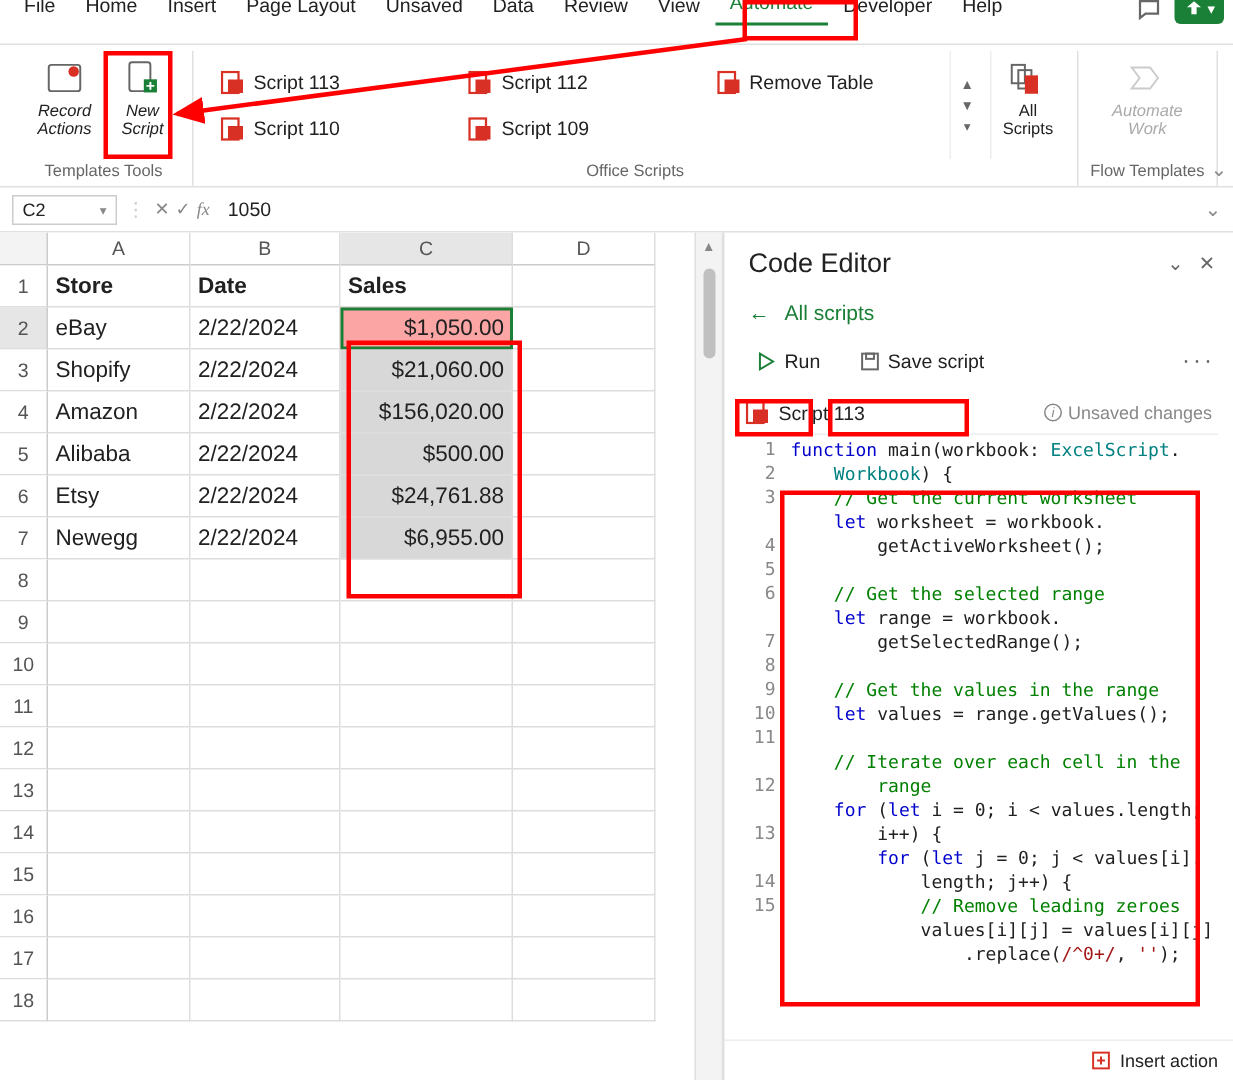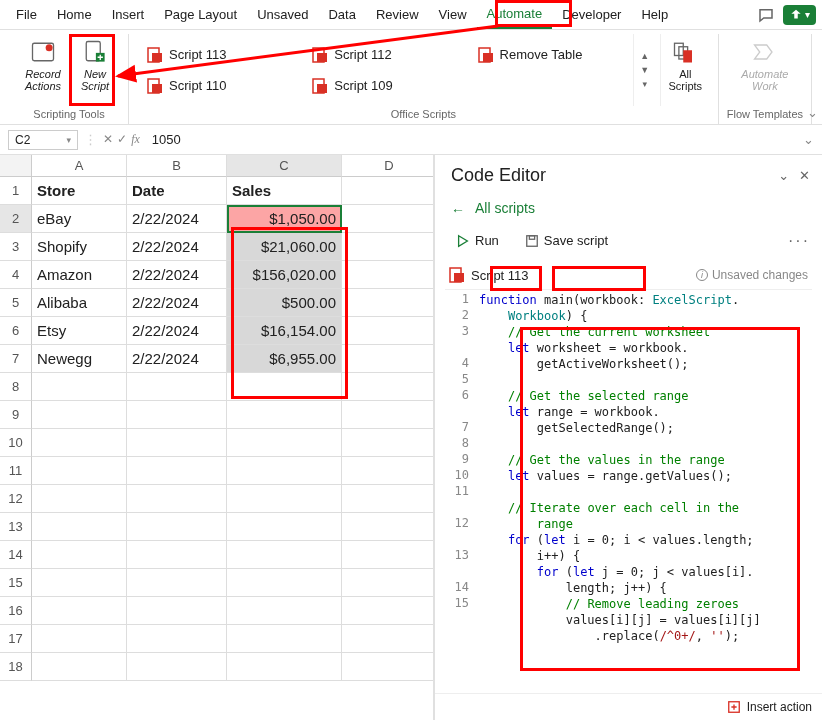--- a/index.html
+++ b/index.html
@@ -1,18 +1,18 @@
 <!DOCTYPE html>
 <html><head>
   <meta charset="utf-8">
   <style>
     * { box-sizing: border-box; margin: 0; padding: 0; }
     body { font-family: "Segoe UI", sans-serif; font-size: 13px; background: #fff; color: #212121; width: 822px; }
     
-    .menu-bar { display: flex; align-items: center; border-bottom: 1px solid #e0e0e0; padding: 12px 6px; height: 30px; }
+    .menu-bar { display: flex; align-items: flex-end; border-bottom: 1px solid #e0e0e0; padding: 12px 6px; height: 30px; }
     .menu-item { padding: 6px 10px; cursor: pointer; font-size: 13px; }
     .menu-item.active { border-bottom: 2px solid #1a7f37; color: #1a7f37; }
     .menu-right { margin-left: auto; display: flex; align-items: center; gap: 6px; }
     .comment-icon { width: 22px; height: 22px; display:flex; align-items:center; justify-content:center;}
     .share-btn { background: #1a7f37; color: #fff; border-radius: 4px; padding: 3px 6px; display:flex; align-items:center; gap:2px;}
     
     .ribbon { display: flex; border-bottom: 1px solid #e0e0e0; height: 95px; padding: 4px 10px 0 10px; position: relative;}
     .ribbon-group { display: flex; flex-direction: column; align-items: center; padding: 0 8px; border-right: 1px solid #e0e0e0;}
     .ribbon-group:last-child { border-right: none;}
     .ribbon-group-buttons { display: flex; gap: 2px; flex:1;font-style:italic;}
@@ -44,21 +44,21 @@
     .grid-rows { display:flex; flex-direction:column;}
     .grid-row { display:flex; height:28px;}
     .cell { border-right:1px solid #ddd; border-bottom:1px solid #ddd; padding:0 5px; display:flex; align-items:center; font-size:15px;}
     .cell.right { justify-content:flex-end;}
     .cell.bold { font-weight:bold;}
     .cell.active { outline:2px solid #1a7f37; outline-offset:-2px; background:#fca5a5;}
     .cell.selrange { background:#d8d8d8;}
     .scrollbar-v { width:18px; background:#f3f3f3; border-left:1px solid #e0e0e0; display:flex; flex-direction:column; align-items:center; padding-top:4px;}
     .scroll-handle {width:8px; height:60px; background:#c0c0c0; border-radius:4px; margin-top:10px;}
     
-    .side-panel { width: 388px; display:flex; flex-direction:column; border-left:1px solid #e0e0e0;}
+    .side-panel { width: 340px; display:flex; flex-direction:column; border-left:1px solid #e0e0e0;}
     .panel-header { display:flex; align-items:center; justify-content:space-between; padding:10px 12px 6px 16px;}
     .panel-title { font-size:18px;}
     .panel-icons { display:flex; gap:10px; color:#666;}
     .panel-nav { display:flex; align-items:center; gap:10px; padding: 8px 16px; color:#1a7f37; font-size:14px;}
     .panel-actions { display:flex; align-items:center; gap:8px; padding: 4px 12px 8px 12px;}
     .action-btn { display:flex; align-items:center; gap:5px; padding:4px 8px; font-size:13px; cursor:pointer; border:1px solid transparent;}
     .dots { margin-left:auto; font-size:16px; letter-spacing:2px; color:#666;}
     .script-bar { display:flex; align-items:center; justify-content:space-between; padding:6px 14px; font-size:13px;}
     .unsaved { color:#888; font-size:12px; display:flex; align-items:center; gap:4px;}
     .info-dot { width:12px; height:12px; border:1px solid #888; border-radius:50%; display:inline-flex; align-items:center; justify-content:center; font-size:9px; font-style:italic;}
@@ -121,21 +121,21 @@
       </div>
       <div class="big-button">
         <svg width="28" height="28" viewBox="0 0 32 32">
               <rect x="6" y="4" width="16" height="22" rx="2" fill="none" stroke="#666" stroke-width="1.5"></rect>
               <rect x="17" y="17" width="10" height="10" fill="#1a7f37"></rect>
               <path d="M22 19v6M19 22h6" stroke="#fff" stroke-width="1.5"></path>
             </svg>
         <span>New Script</span>
       </div>
     </div>
-    <div class="ribbon-group-label">Scripting Tools</div>
+    <div class="ribbon-group-label">Templates Tools</div>
   </div>
   <div class="ribbon-group" style="flex:1;">
     <div style="display:flex; flex:1; width:100%;">
       <div class="script-gallery">
         <div class="script-item">
               <svg width="16" height="16">
                 <rect x="1" y="1" width="11" height="14" fill="none" stroke="#d93025" stroke-width="1.5"></rect>
                 <rect x="5" y="6" width="10" height="9" fill="#d93025"></rect>
               </svg>
               <span>Script 113</span>
@@ -271,21 +271,21 @@
             </div>
             <div class="grid-row">
               <div class="cell col-A">Alibaba</div>
               <div class="cell col-B">2/22/2024</div>
               <div class="cell col-C right selrange">$500.00</div>
               <div class="cell col-D"></div>
             </div>
             <div class="grid-row">
               <div class="cell col-A">Etsy</div>
               <div class="cell col-B">2/22/2024</div>
-              <div class="cell col-C right selrange">$16,154.00</div>
+              <div class="cell col-C right selrange">$24,761.88</div>
               <div class="cell col-D"></div>
             </div>
             <div class="grid-row">
               <div class="cell col-A">Newegg</div>
               <div class="cell col-B">2/22/2024</div>
               <div class="cell col-C right selrange">$6,955.00</div>
               <div class="cell col-D"></div>
             </div>
             <div class="grid-row">
               <div class="cell col-A"></div>

